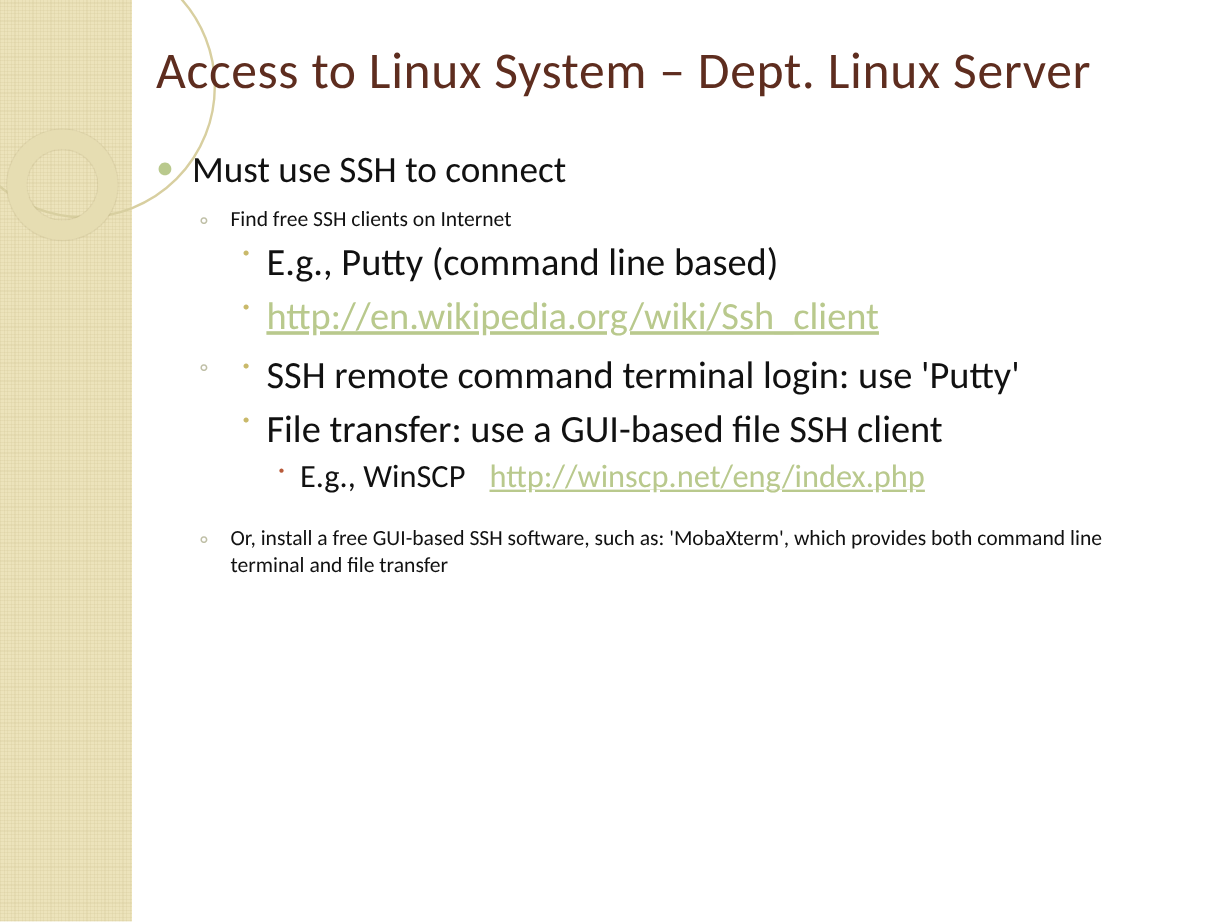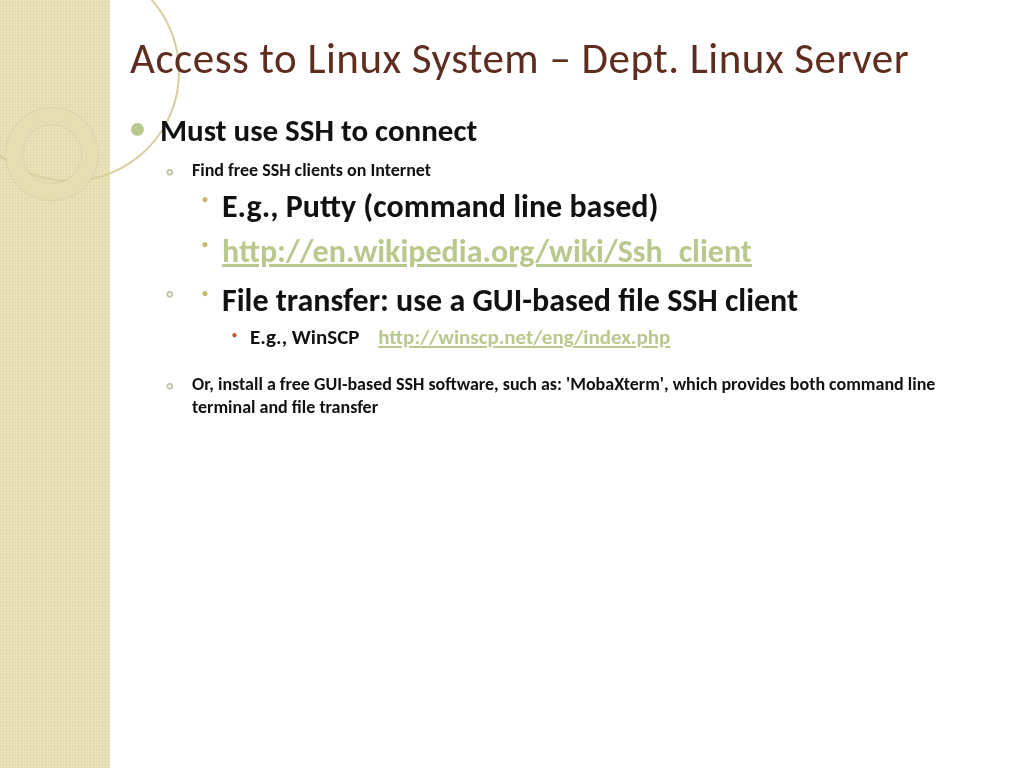--- a/index.html
+++ b/index.html
@@ -18,37 +18,37 @@
   .ring-small-outer {
     position: absolute; left: 6px; top: 108px; width: 92px; height: 92px;
     border: 16px solid #e6ddb2; border-radius: 50%;
   }
   .ring-small-inner {
     position: absolute; left: 6px; top: 108px; width: 92px; height: 92px;
     border: 16px solid transparent; border-radius: 50%;
     box-shadow: inset 0 0 0 1px rgba(160,150,100,.15), 0 0 0 1px rgba(160,150,100,.15);
   }
   .content { position: absolute; left: 130px; top: 34px; right: 40px; }
-  .title { color: #5e2d1f; font-size: 43px; font-weight: 400; line-height: 1.15; letter-spacing: .5px; margin-bottom: 28px; }
+  .title { color: #5e2d1f; font-size: 43px; font-weight: 400; line-height: 1.15; letter-spacing: .5px; margin-bottom: 40px; }
   ul { list-style: none; }
-  .lvl1 > li { position: relative; padding-left: 30px; margin-bottom: 6px; font-weight: bold; }
+  .lvl1 > li { position: relative; padding-left: 30px; margin-bottom: 6px; }
   .lvl1 > li::before { content: "•"; position: absolute; left: 0; top: 2px; color: #b9c98d; font-size: 30px; line-height: 1; }
   .lvl1 > li > .txt { font-size: 31px; color: #111; }
   .lvl2 { margin-top: 10px; }
   .lvl2 > li { position: relative; padding-left: 32px; margin: 10px 0 8px; }
   .lvl2 > li::before { content: "◦"; position: absolute; left: 6px; top: 2px; color: #bfbfa6; font-size: 22px; line-height: 1; }
   .lvl2 > li > .txt { font-size: 18px; color: #111; }
   .lvl3 { margin-top: 6px; }
   .lvl3 > li { position: relative; padding-left: 30px; margin: 6px 0; }
   .lvl3 > li::before { content: "•"; position: absolute; left: 10px; top: 6px; color: #c9b96a; font-size: 12px; line-height: 1; }
   .lvl3 > li > .txt { font-size: 32px; color: #111; }
   .lvl4 { margin-top: 4px; }
   .lvl4 > li { position: relative; padding-left: 28px; margin: 4px 0; }
   .lvl4 > li::before { content: "•"; position: absolute; left: 10px; top: 6px; color: #b85a3a; font-size: 10px; line-height: 1; }
-  .lvl4 > li > .txt { font-size: 21px; color: #111; }
+  .lvl4 > li > .txt { font-size: 27px; color: #111; }
   .link { color: #b9c98d; text-decoration: underline; }
   .link-inline { color: #b9c98d; text-decoration: underline; margin-left: 14px; }
   .wrap { line-height: 1.25; margin-top: 23px; }
 </style>
 </head>
 <body>
 
 <div class="slide">
   <div class="sidebar"></div>
   <div class="ring-big"></div>
@@ -71,20 +71,23 @@
               </li>
               <li>
                 <div class="txt"><a class="link">http://en.wikipedia.org/wiki/Ssh_client</a></div>
               </li>
             </ul>
           </li>
 
           <li>
             <ul class="lvl3">
               <li>
+                <div class="txt">SSH remote command terminal login: use 'Putty'</div>
+              </li>
+              <li>
                 <div class="txt">File transfer: use a GUI-based file SSH client</div>
                 <ul class="lvl4">
                   <li>
                     <div class="txt">
                       <span>E.g., WinSCP</span>
                       <a class="link-inline">http://winscp.net/eng/index.php</a>
                     </div>
                   </li>
                 </ul>
               </li>

